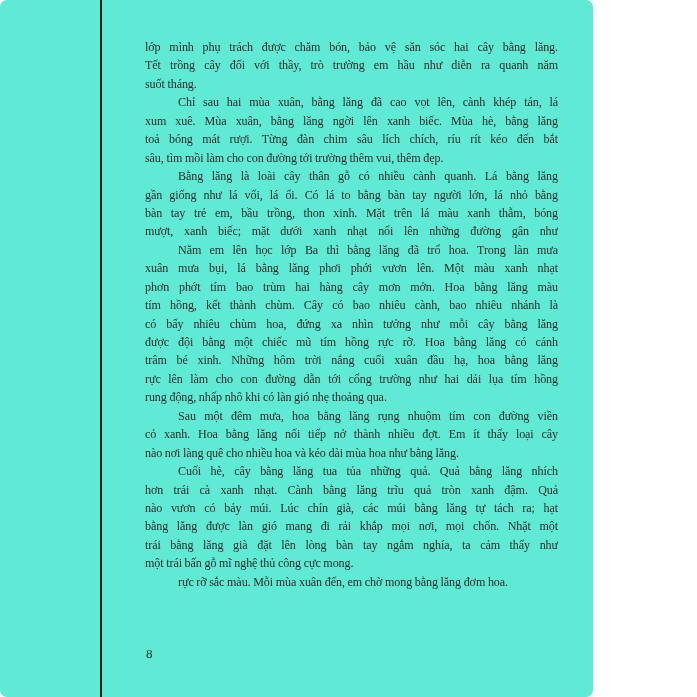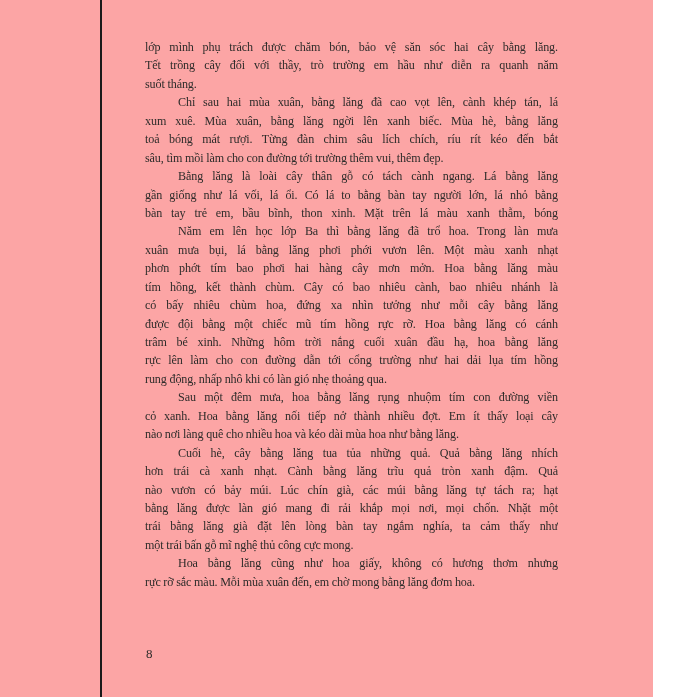--- a/index.html
+++ b/index.html
@@ -2,25 +2,26 @@
 <html><head>
 <meta charset="utf-8">
 <style>
   html, body {
     margin: 0;
     padding: 0;
     background: #ffffff;
   }
   .scan {
     position: relative;
-    width: 653px;
+    width: 593px;
     height: 697px;
-    background: #fca5a5;
+    background: #5eead4;
     overflow: hidden;
     font-family: "Liberation Serif", "DejaVu Serif", serif;
+    border-radius: 7px;
   }
   .gutter-line {
     position: absolute;
     left: 100px;
     top: 0;
     width: 2px;
     height: 697px;
     background: #1a1a1a;
   }
   .text-block {
@@ -73,28 +74,29 @@
         <div class="line">Tết trồng cây đối với thầy, trò trường em hầu như diễn ra quanh năm</div>
         <div class="line last">suốt tháng.</div>
       </div>
       <div class="para indent">
         <div class="line">Chỉ sau hai mùa xuân, bằng lăng đã cao vọt lên, cành khép tán, lá</div>
         <div class="line">xum xuê. Mùa xuân, bằng lăng ngời lên xanh biếc. Mùa hè, bằng lăng</div>
         <div class="line">toả bóng mát rượi. Từng đàn chim sâu lích chích, ríu rít kéo đến bắt</div>
         <div class="line last">sâu, tìm mồi làm cho con đường tới trường thêm vui, thêm đẹp.</div>
       </div>
       <div class="para indent">
-        <div class="line">Bằng lăng là loài cây thân gỗ có tách cành ngang. Lá bằng lăng</div>
+        <div class="line">Bằng lăng là loài cây thân gỗ có nhiều cành quanh. Lá bằng lăng</div>
         <div class="line">gần giống như lá vối, lá ổi. Có lá to bằng bàn tay người lớn, lá nhỏ bằng</div>
-        <div class="line">bàn tay trẻ em, bầu bĩnh, thon xinh. Mặt trên lá màu xanh thẫm, bóng</div>
+        <div class="line">bàn tay trẻ em, bầu trồng, thon xinh. Mặt trên lá màu xanh thẫm, bóng</div>
+        <div class="line">mượt, xanh biếc; mặt dưới xanh nhạt nổi lên những đường gân như</div>
       </div>
       <div class="para indent">
         <div class="line">Năm em lên học lớp Ba thì bằng lăng đã trổ hoa. Trong làn mưa</div>
         <div class="line">xuân mưa bụi, lá bằng lăng phơi phới vươn lên. Một màu xanh nhạt</div>
-        <div class="line">phơn phớt tím bao phơi hai hàng cây mơn mởn. Hoa bằng lăng màu</div>
+        <div class="line">phơn phớt tím bao trùm hai hàng cây mơn mởn. Hoa bằng lăng màu</div>
         <div class="line">tím hồng, kết thành chùm. Cây có bao nhiêu cành, bao nhiêu nhánh là</div>
         <div class="line">có bấy nhiêu chùm hoa, đứng xa nhìn tưởng như mỗi cây bằng lăng</div>
         <div class="line">được đội bằng một chiếc mũ tím hồng rực rỡ. Hoa bằng lăng có cánh</div>
         <div class="line">trâm bé xinh. Những hôm trời nắng cuối xuân đầu hạ, hoa bằng lăng</div>
         <div class="line">rực lên làm cho con đường dẫn tới cổng trường như hai dải lụa tím hồng</div>
         <div class="line last">rung động, nhấp nhô khi có làn gió nhẹ thoảng qua.</div>
       </div>
       <div class="para indent">
         <div class="line">Sau một đêm mưa, hoa bằng lăng rụng nhuộm tím con đường viền</div>
         <div class="line">cỏ xanh. Hoa bằng lăng nối tiếp nở thành nhiều đợt. Em ít thấy loại cây</div>
@@ -102,18 +104,17 @@
       </div>
       <div class="para indent">
         <div class="line">Cuối hè, cây bằng lăng tua tủa những quả. Quả bằng lăng nhích</div>
         <div class="line">hơn trái cà xanh nhạt. Cành bằng lăng trĩu quả tròn xanh đậm. Quả</div>
         <div class="line">nào vươn có bảy múi. Lúc chín già, các múi bằng lăng tự tách ra; hạt</div>
         <div class="line">bằng lăng được làn gió mang đi rải khắp mọi nơi, mọi chốn. Nhặt một</div>
         <div class="line">trái bằng lăng già đặt lên lòng bàn tay ngắm nghía, ta cảm thấy như</div>
         <div class="line last">một trái bấn gỗ mĩ nghệ thủ công cực mong.</div>
       </div>
       <div class="para indent">
-        <div class="line">Hoa bằng lăng cũng như hoa giấy, không có hương thơm nhưng</div>
         <div class="line last">rực rỡ sắc màu. Mỗi mùa xuân đến, em chờ mong bằng lăng đơm hoa.</div>
       </div>
     </div>
   <div class="page-number">8</div>
 </div>
 
 </body></html>

